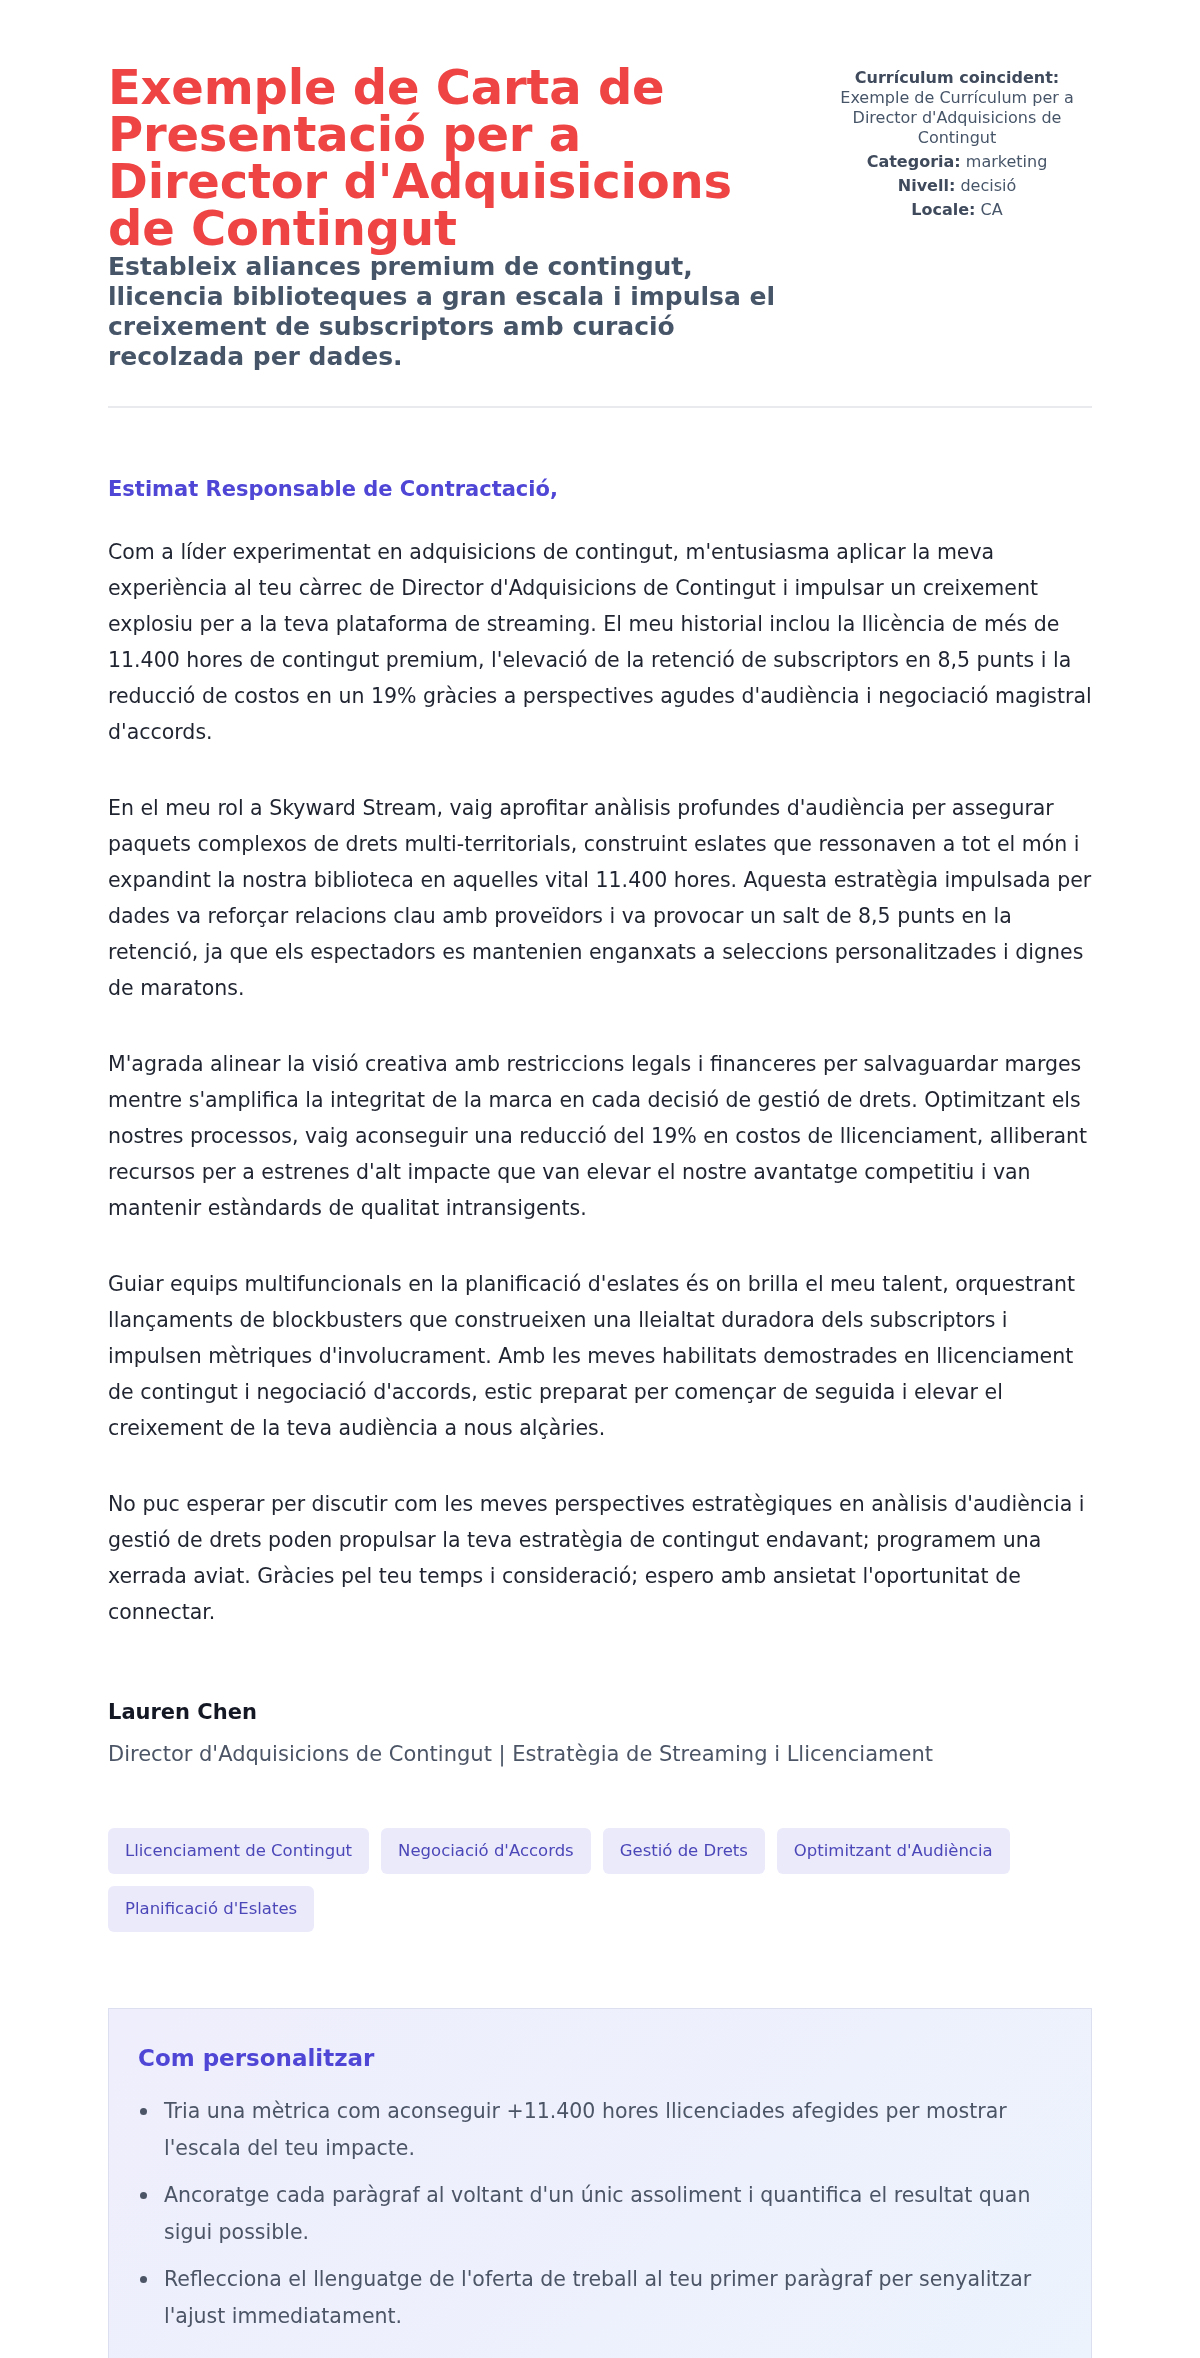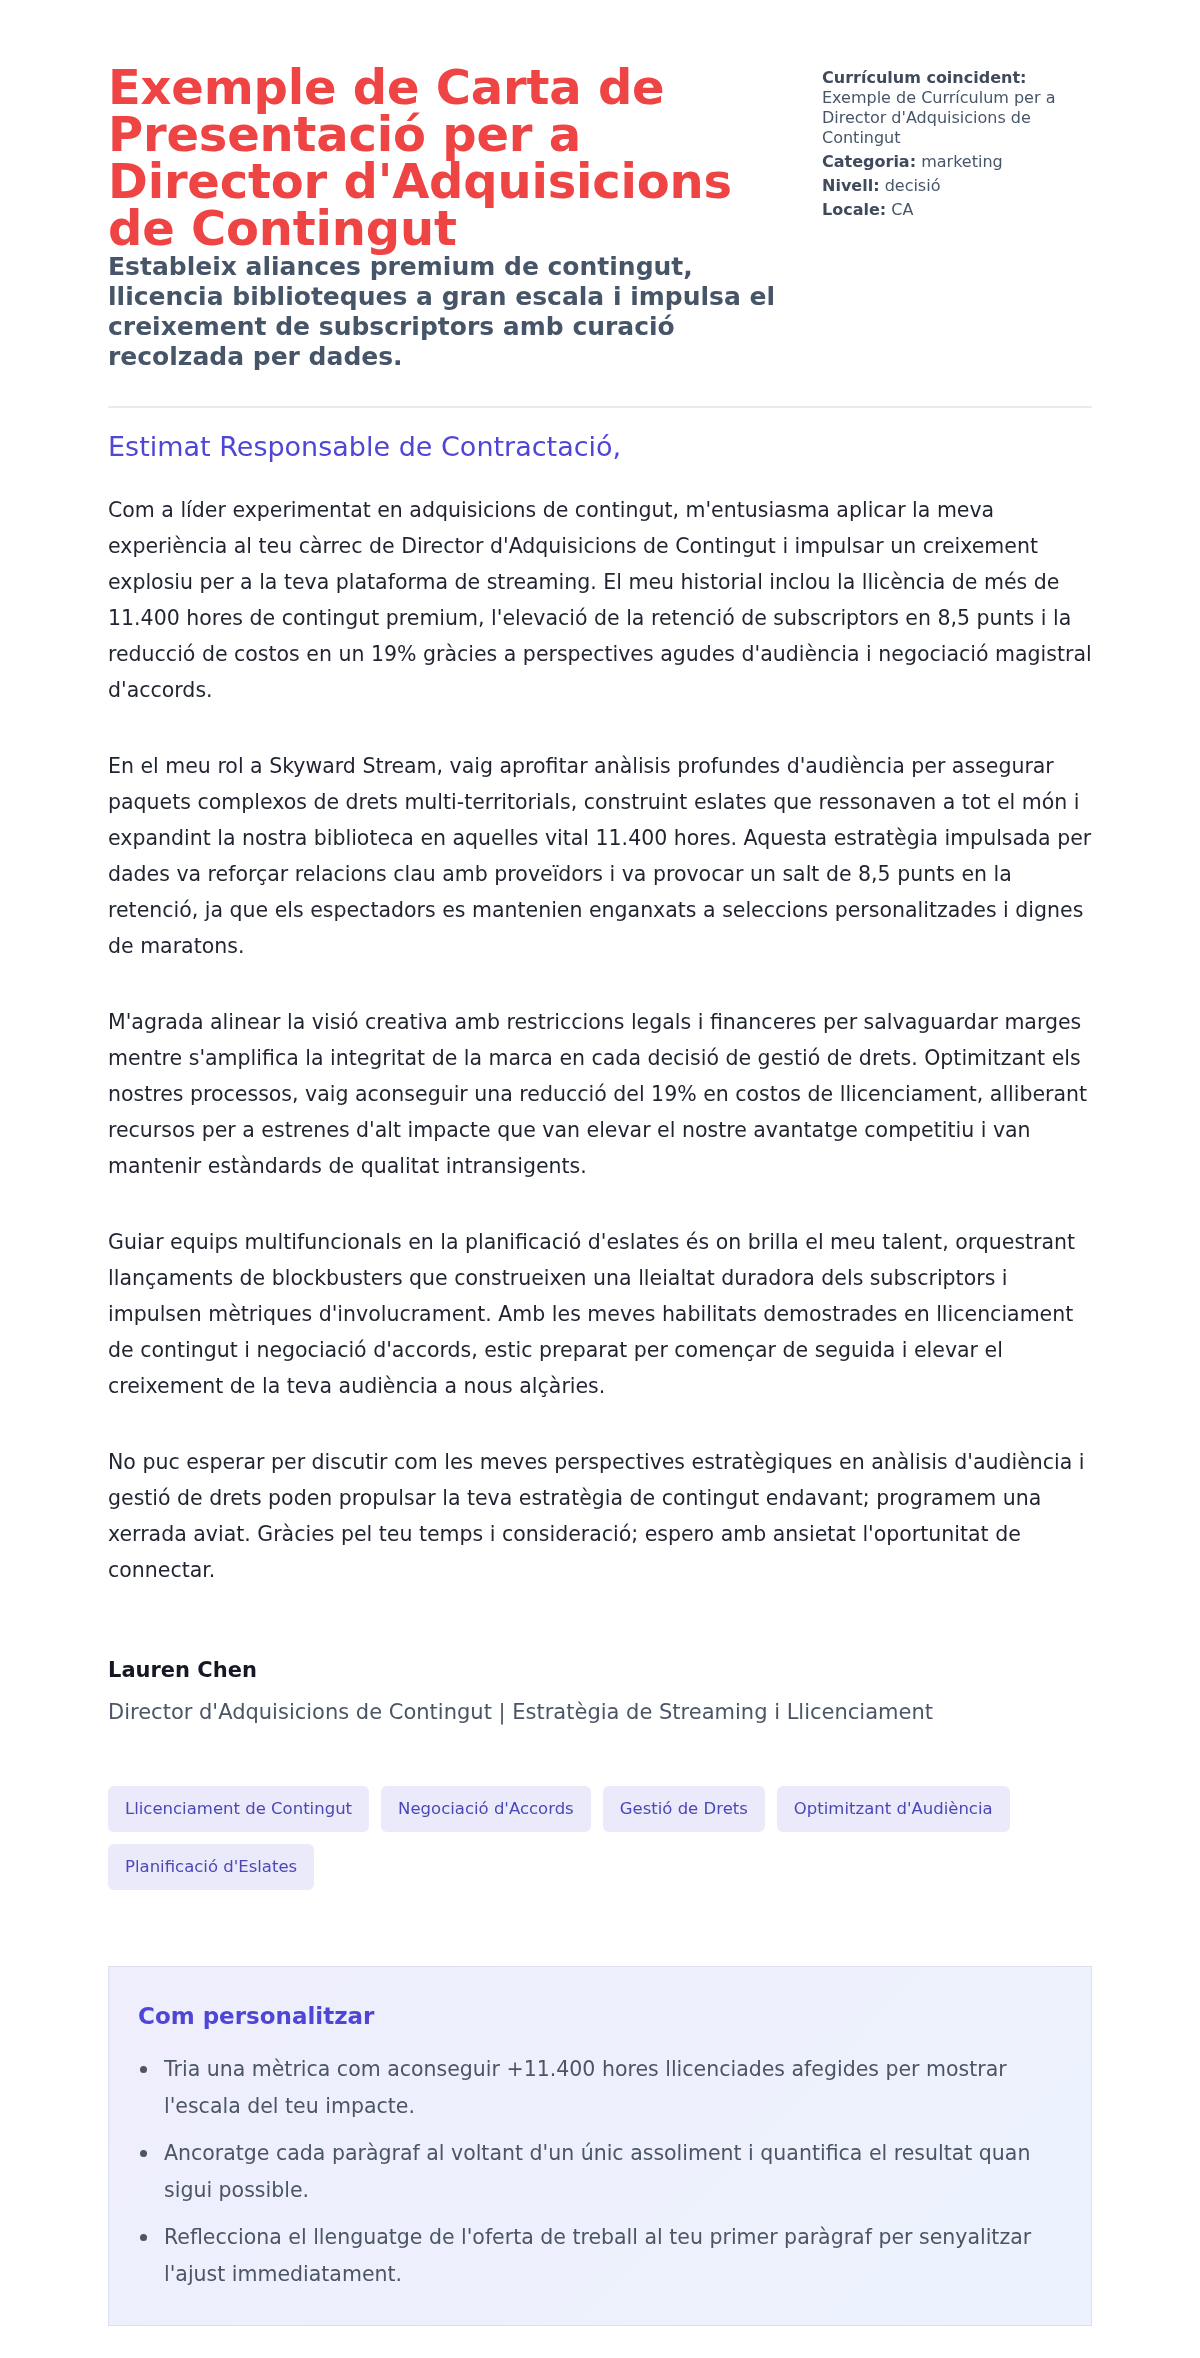--- a/index.html
+++ b/index.html
@@ -31,33 +31,33 @@
     }
     .subtitle {
       font-size: 25px;
       line-height: 30px;
       font-weight: bold;
       color: #475569;
       margin-top: 0px;
     }
     .meta {
       width: 270px;
-      text-align: left;
+      text-align: center;
       font-size: 16px;
       line-height: 20px;
       color: #475569;
       margin-top: 4px;
     }
     .meta .row { margin-bottom: 4px; }
     .meta .key { font-weight: bold; color: #3f4a5c; }
     .meta .block-key { display: block; }
     .salutation {
-      margin-top: 24px;
-      font-size: 27px;
-      font-weight: normal;
+      margin-top: 66px;
+      font-size: 21px;
+      font-weight: bold;
       color: #4f46d6;
       line-height: 30px;
     }
     .para {
       margin-top: 30px;
       font-size: 20.5px;
       line-height: 36px;
       color: #1f2430;
     }
     .para + .para { margin-top: 40px; }

